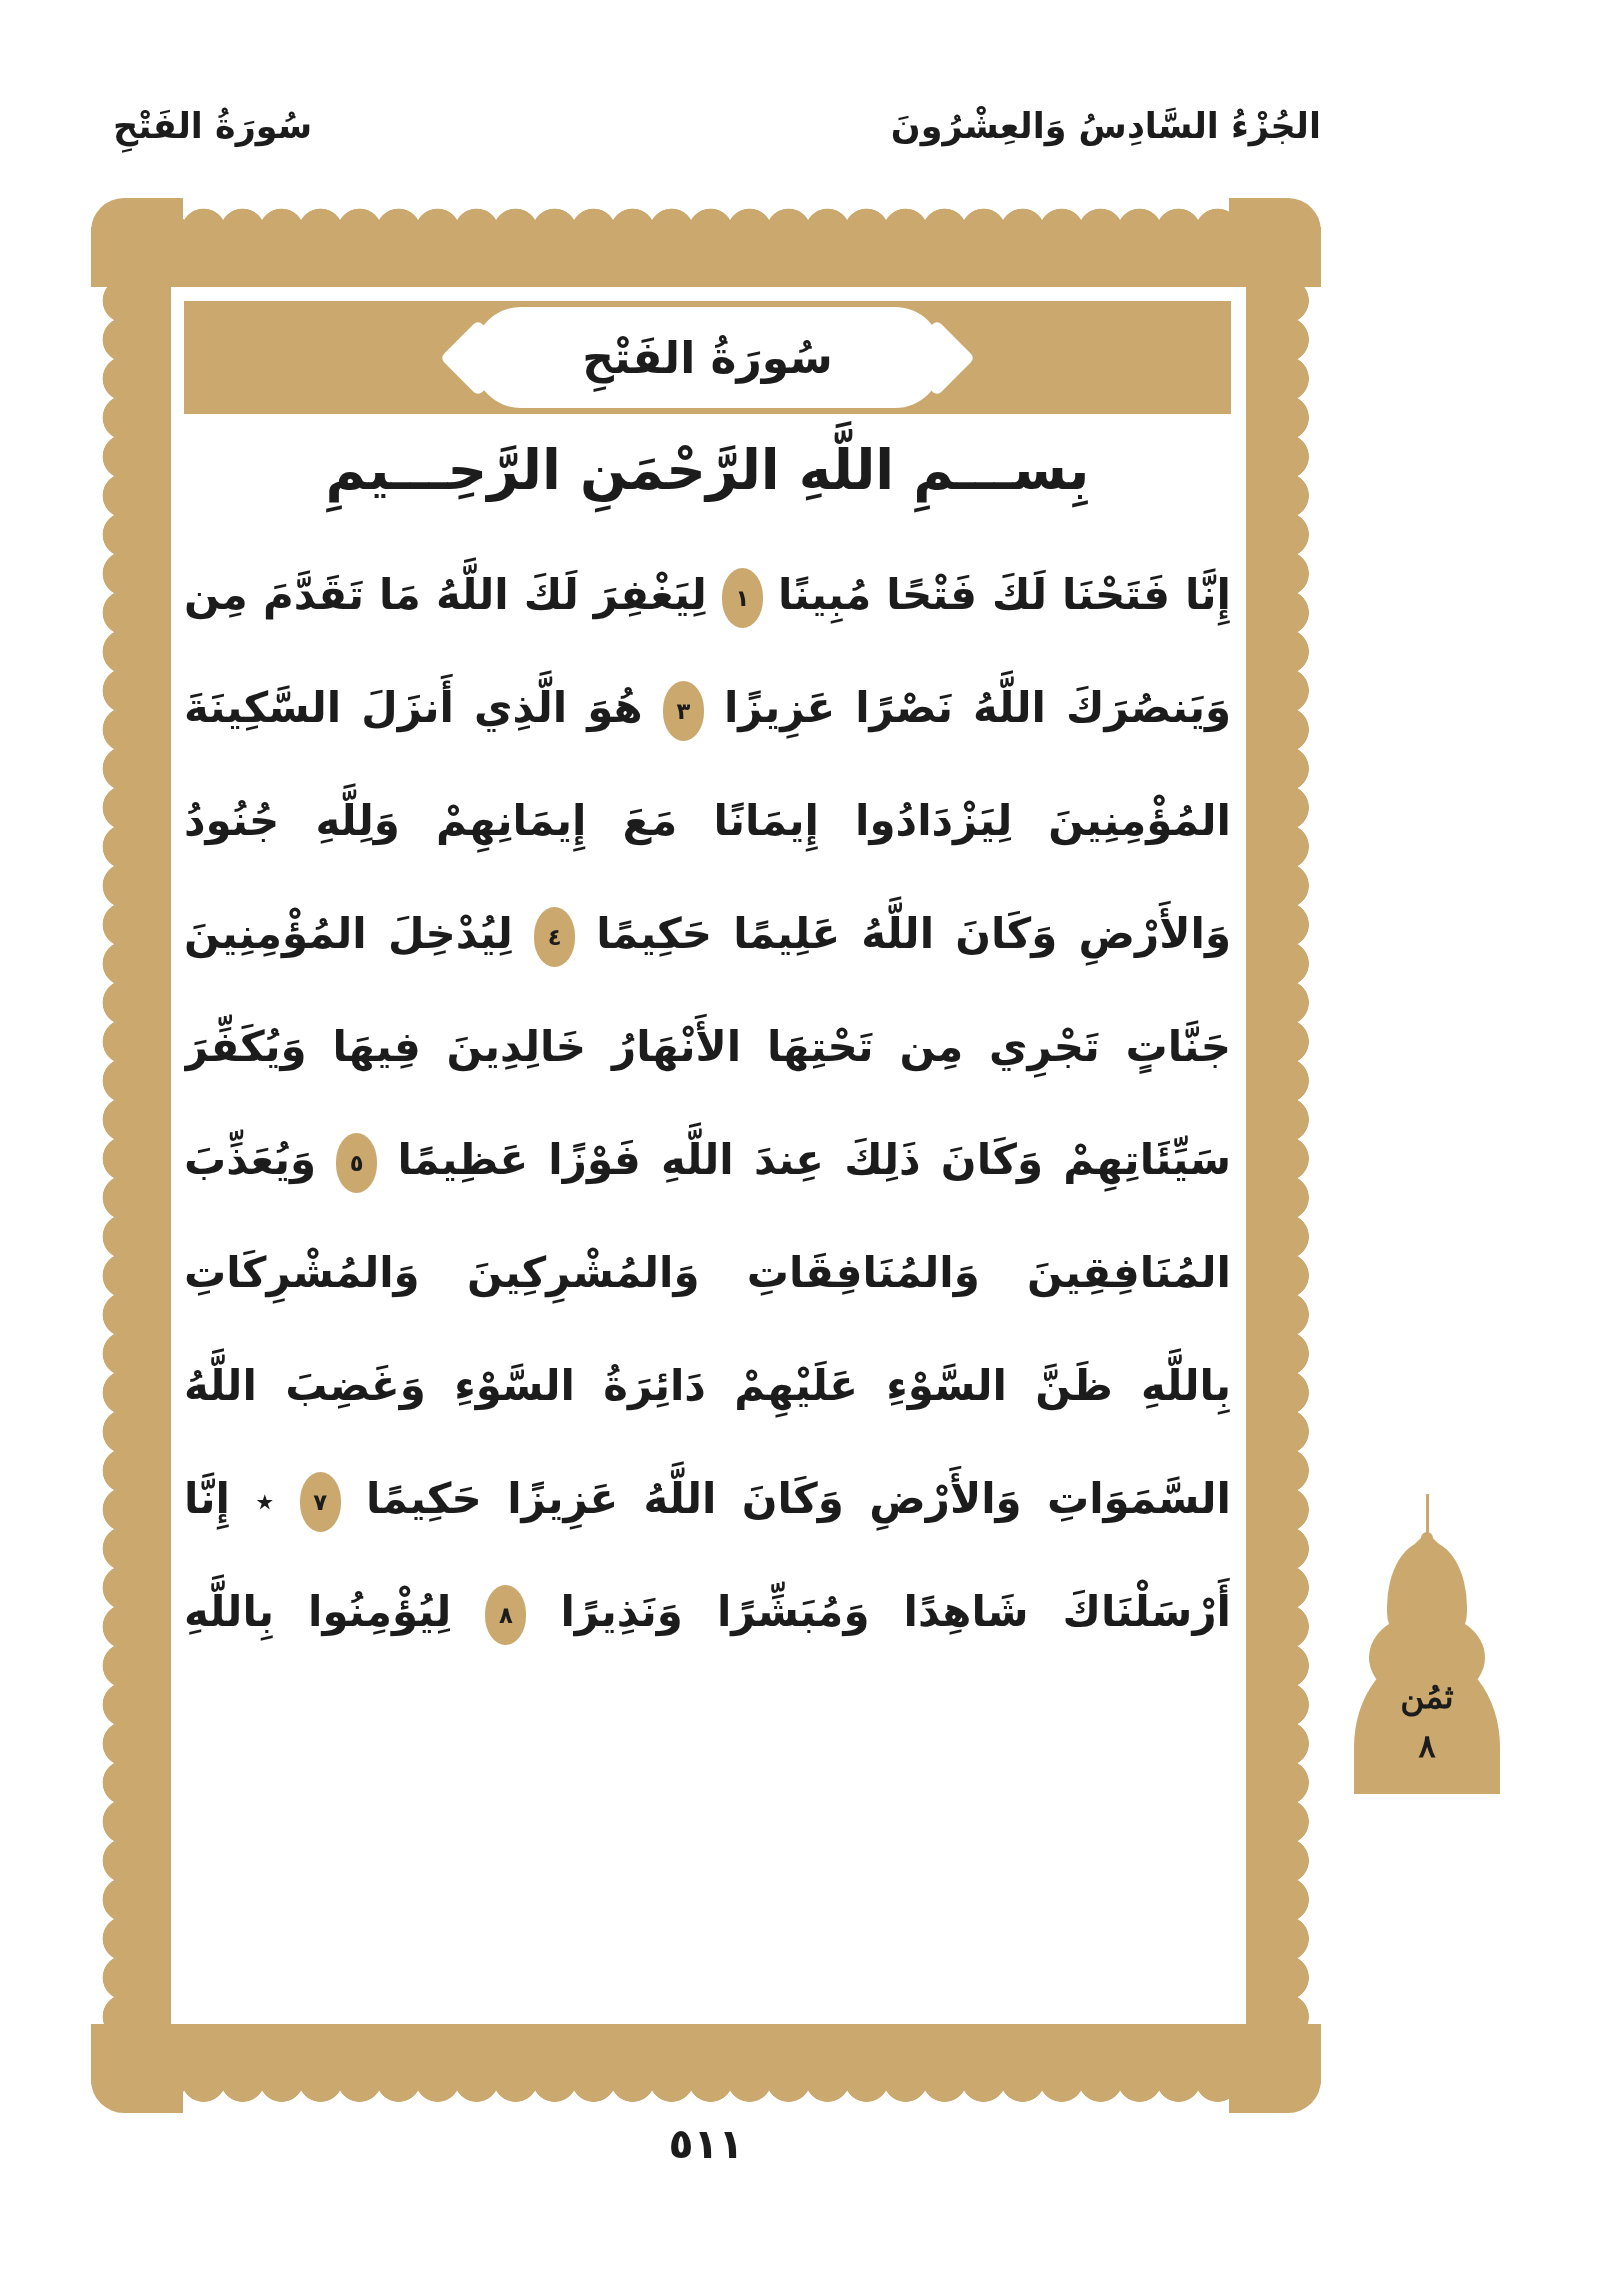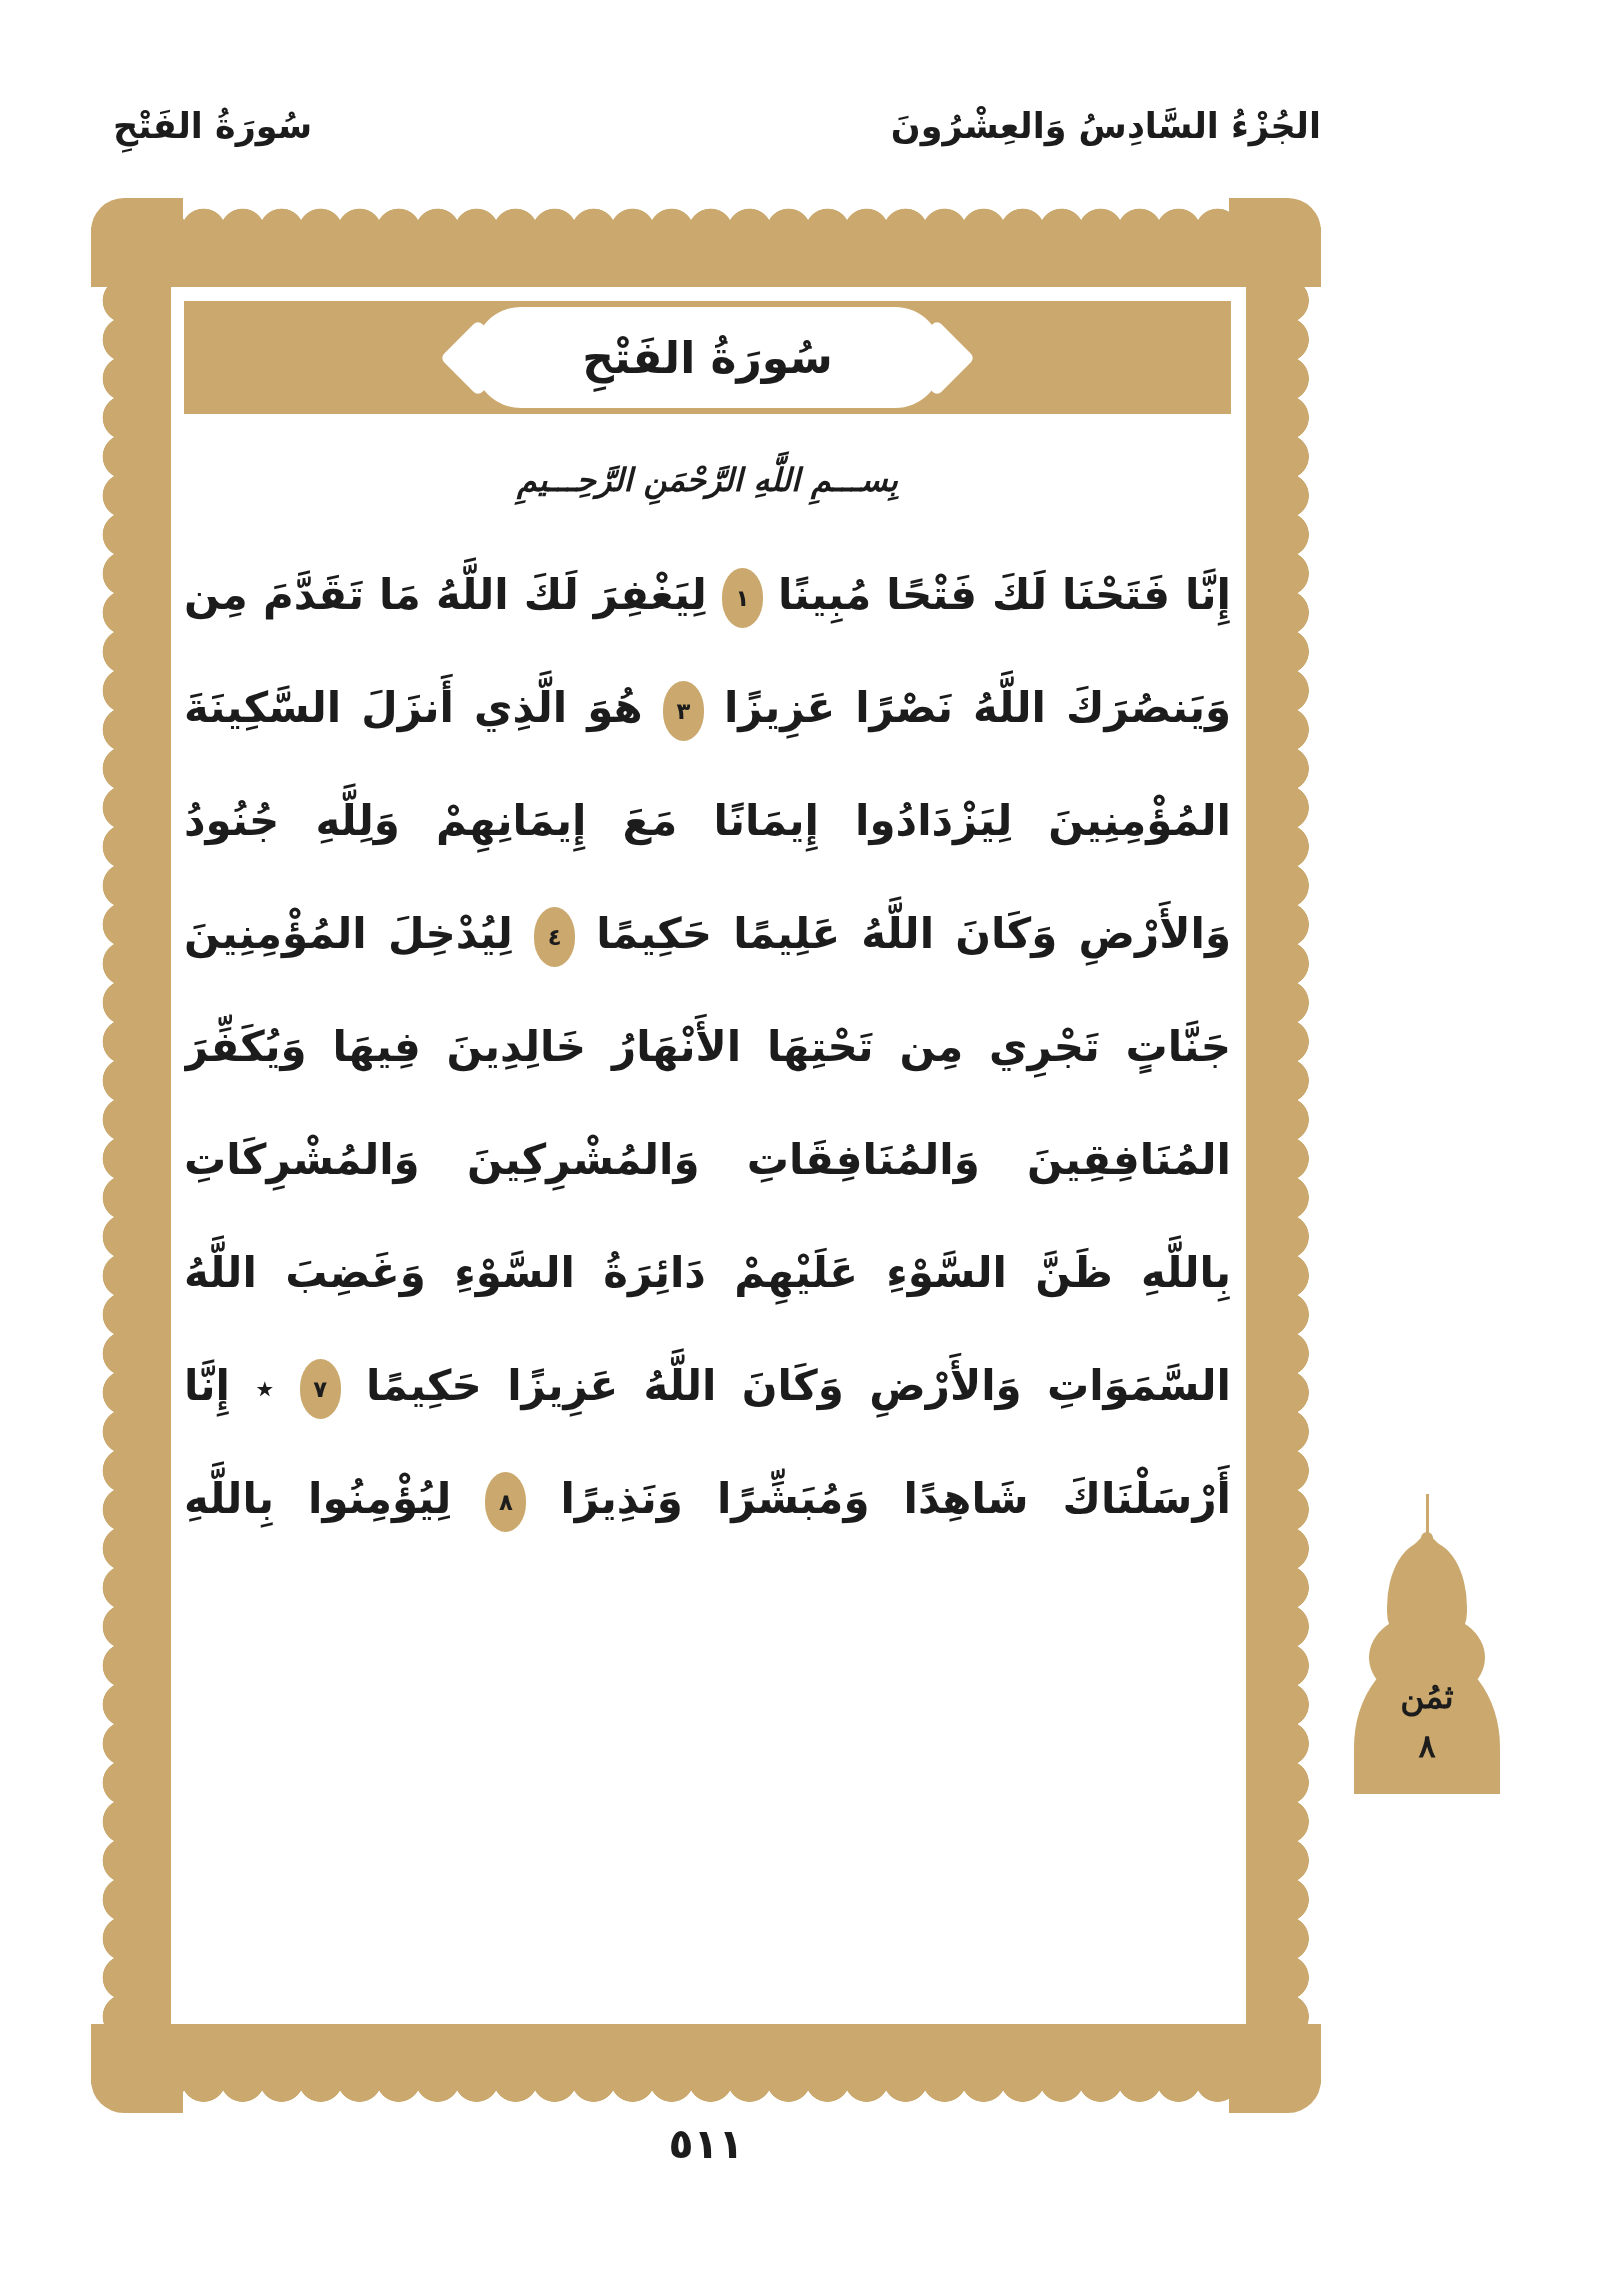--- a/index.html
+++ b/index.html
@@ -41,22 +41,22 @@
   .cartouche{position:absolute;left:50%;top:6px;transform:translateX(-50%);
     width:468px;height:101px;background:#ffffff;border-radius:47px;}
   .cartouche::before,.cartouche::after{
     content:"";position:absolute;top:50%;width:54px;height:54px;background:#ffffff;
     transform:translateY(-50%) rotate(45deg);border-radius:6px;}
   .cartouche::before{left:-22.7px;}
   .cartouche::after{right:-22.7px;}
   .title-text{position:relative;z-index:2;display:block;width:100%;height:101px;line-height:101px;
     text-align:center;font-size:44px;font-weight:bold;direction:rtl;}
   
-  .bismillah{position:absolute;left:184px;top:424px;width:1047px;height:112px;line-height:112px;
-    text-align:center;font-size:32px;font-weight:bold;direction:rtl;white-space:nowrap;font-style:italic;}
+  .bismillah{position:absolute;left:184px;top:414px;width:1047px;height:112px;line-height:112px;
+    text-align:center;font-size:55px;font-weight:bold;direction:rtl;white-space:nowrap;}
   
   .lines{position:absolute;left:184px;top:538px;width:1047px;}
   .quran-line{height:113px;line-height:113px;font-size:42px;font-weight:bold;direction:rtl;
     text-align:justify;text-align-last:justify;overflow:hidden;}
   .verse-badge{display:inline-flex;align-items:center;justify-content:center;
     width:41px;height:60px;background:#CBA96E;border-radius:50%/48%;
     font-size:22.7px;font-weight:bold;color:#1c1c1c;vertical-align:middle;line-height:normal;}
   .hizb-star{font-size:35px;vertical-align:middle;}
   
   .thumn{position:absolute;left:1354px;top:1494px;width:146px;height:300px;font-family:Liberation Serif, serif;}
@@ -105,20 +105,21 @@
   </div>
 
   <div class="bismillah">بِســـمِ اللَّهِ الرَّحْمَنِ الرَّحِـــيمِ</div>
 
   <div class="lines" id="quran-lines">
       <div class="quran-line" dir="rtl"><span class="qtext">إِنَّا فَتَحْنَا لَكَ فَتْحًا مُبِينًا</span> <span class="verse-badge">١</span> <span class="qtext">لِيَغْفِرَ لَكَ اللَّهُ مَا تَقَدَّمَ مِن ذَنْبِكَ</span></div>
       <div class="quran-line" dir="rtl"><span class="qtext">وَيَنصُرَكَ اللَّهُ نَصْرًا عَزِيزًا</span> <span class="verse-badge">٣</span> <span class="qtext">هُوَ الَّذِي أَنزَلَ السَّكِينَةَ فِي قُلُوبِ</span></div>
       <div class="quran-line" dir="rtl"><span class="qtext">المُؤْمِنِينَ لِيَزْدَادُوا إِيمَانًا مَعَ إِيمَانِهِمْ وَلِلَّهِ جُنُودُ السَّمَوَاتِ</span></div>
       <div class="quran-line" dir="rtl"><span class="qtext">وَالأَرْضِ وَكَانَ اللَّهُ عَلِيمًا حَكِيمًا</span> <span class="verse-badge">٤</span> <span class="qtext">لِيُدْخِلَ المُؤْمِنِينَ وَالمُؤْمِنَاتِ</span></div>
       <div class="quran-line" dir="rtl"><span class="qtext">جَنَّاتٍ تَجْرِي مِن تَحْتِهَا الأَنْهَارُ خَالِدِينَ فِيهَا وَيُكَفِّرَ عَنْهُمْ</span></div>
+      <div class="quran-line" dir="rtl"><span class="qtext">سَيِّئَاتِهِمْ وَكَانَ ذَلِكَ عِندَ اللَّهِ فَوْزًا عَظِيمًا</span> <span class="verse-badge">٥</span> <span class="qtext">وَيُعَذِّبَ</span></div>
       <div class="quran-line" dir="rtl"><span class="qtext">المُنَافِقِينَ وَالمُنَافِقَاتِ وَالمُشْرِكِينَ وَالمُشْرِكَاتِ الظَّانِّينَ</span></div>
       <div class="quran-line" dir="rtl"><span class="qtext">بِاللَّهِ ظَنَّ السَّوْءِ عَلَيْهِمْ دَائِرَةُ السَّوْءِ وَغَضِبَ اللَّهُ عَلَيْهِمْ</span></div>
       <div class="quran-line" dir="rtl"><span class="qtext">السَّمَوَاتِ وَالأَرْضِ وَكَانَ اللَّهُ عَزِيزًا حَكِيمًا</span> <span class="verse-badge">٧</span> <span class="hizb-star">٭</span> <span class="qtext">إِنَّا</span></div>
       <div class="quran-line" dir="rtl"><span class="qtext">أَرْسَلْنَاكَ شَاهِدًا وَمُبَشِّرًا وَنَذِيرًا</span> <span class="verse-badge">٨</span> <span class="qtext">لِيُؤْمِنُوا بِاللَّهِ وَرَسُولِهِ</span></div>
     </div>
 
   <div class="thumn">
     <div class="part t-line"></div>
     <div class="part t-ball"></div>
     <div class="part t-tip"></div>

